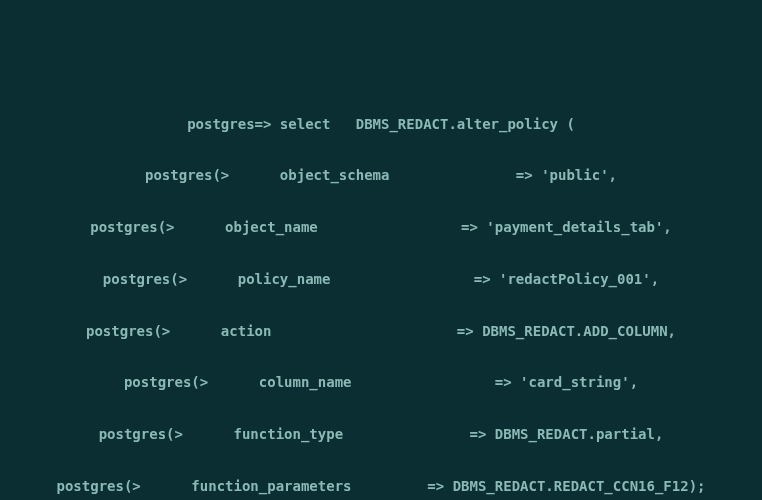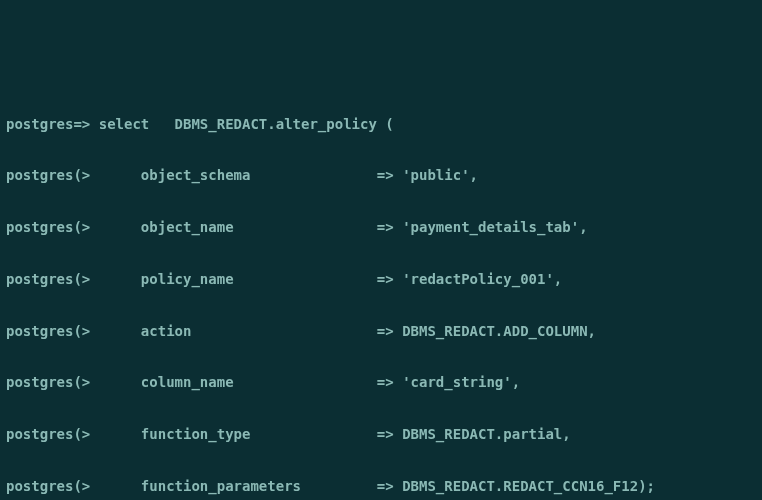--- a/index.html
+++ b/index.html
@@ -1,18 +1,19 @@
 <!DOCTYPE html>
 <html><head>
   <meta charset="utf-8">
   <style>
     * {
       margin: 0;
       padding: 0;
       box-sizing: border-box;
+      text-align: center;
     }
     body {
       background-color: #0b2e33;
       color: #8bb9b5;
       font-family: 'Menlo', 'Monaco', 'Consolas', monospace;
       font-size: 14px;
       font-weight: bold;
       line-height: 1.85;
       padding: 8px 6px;
       width: 762px;

